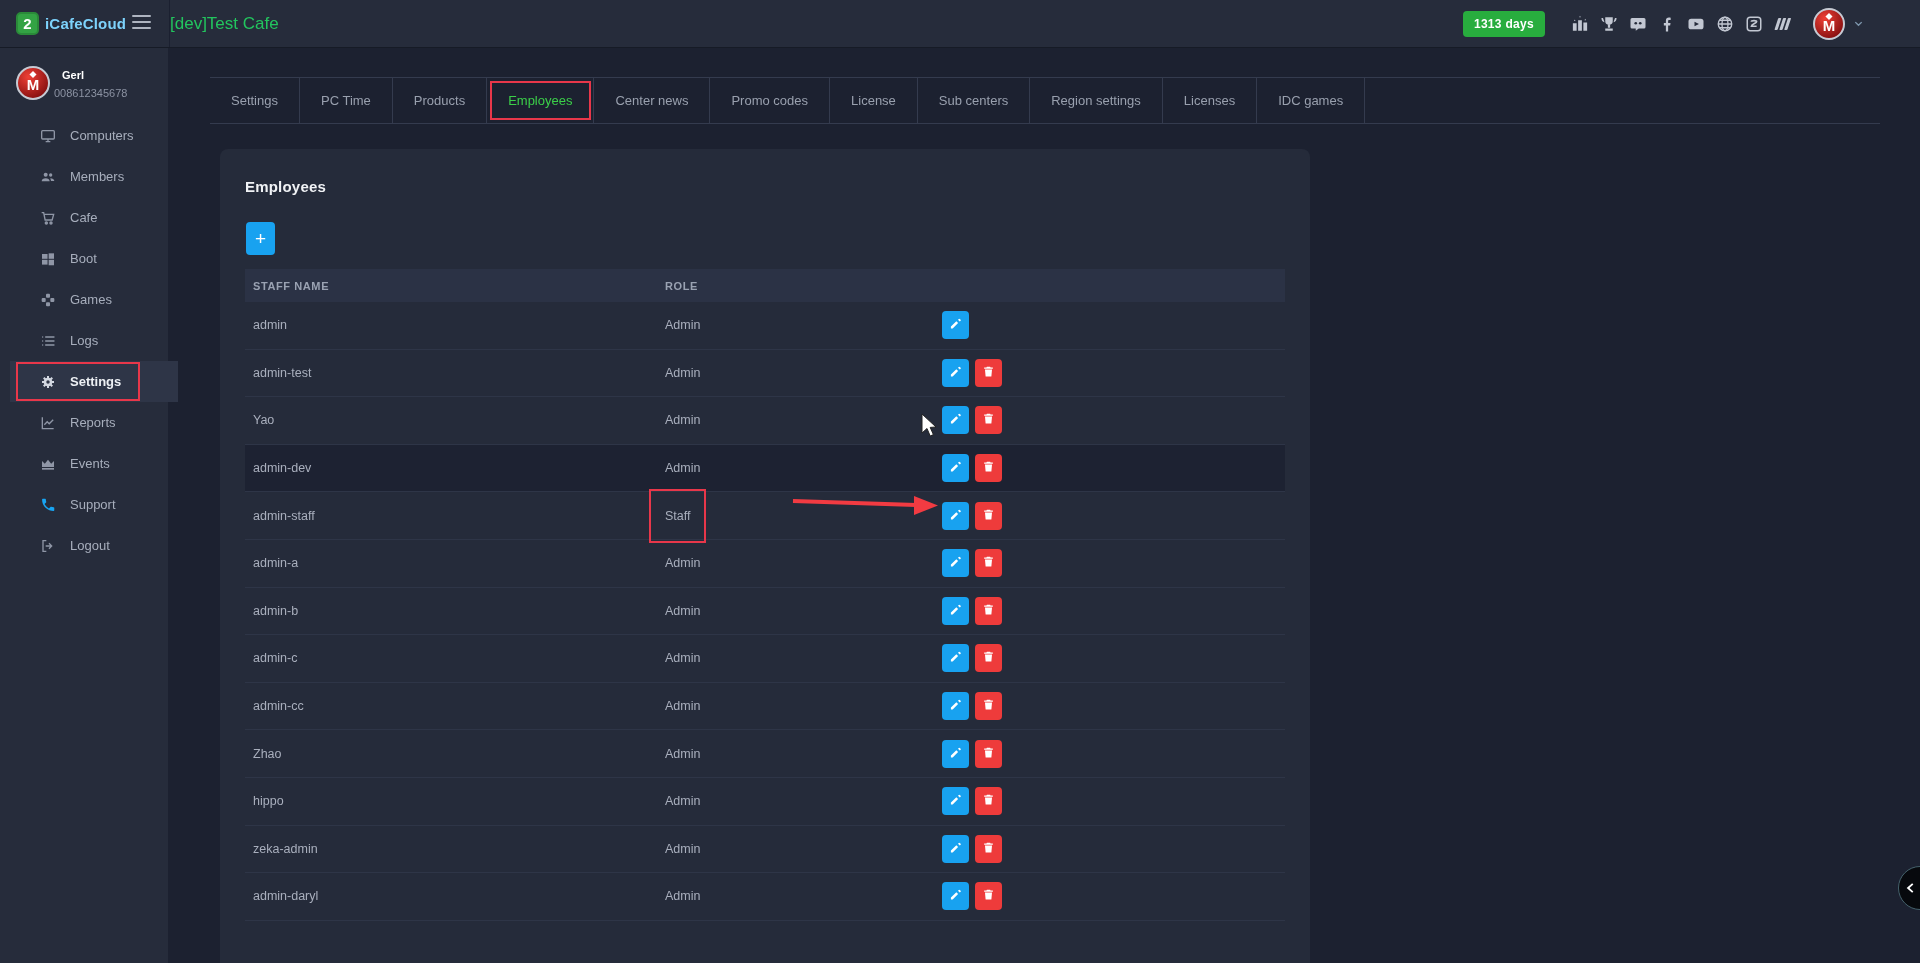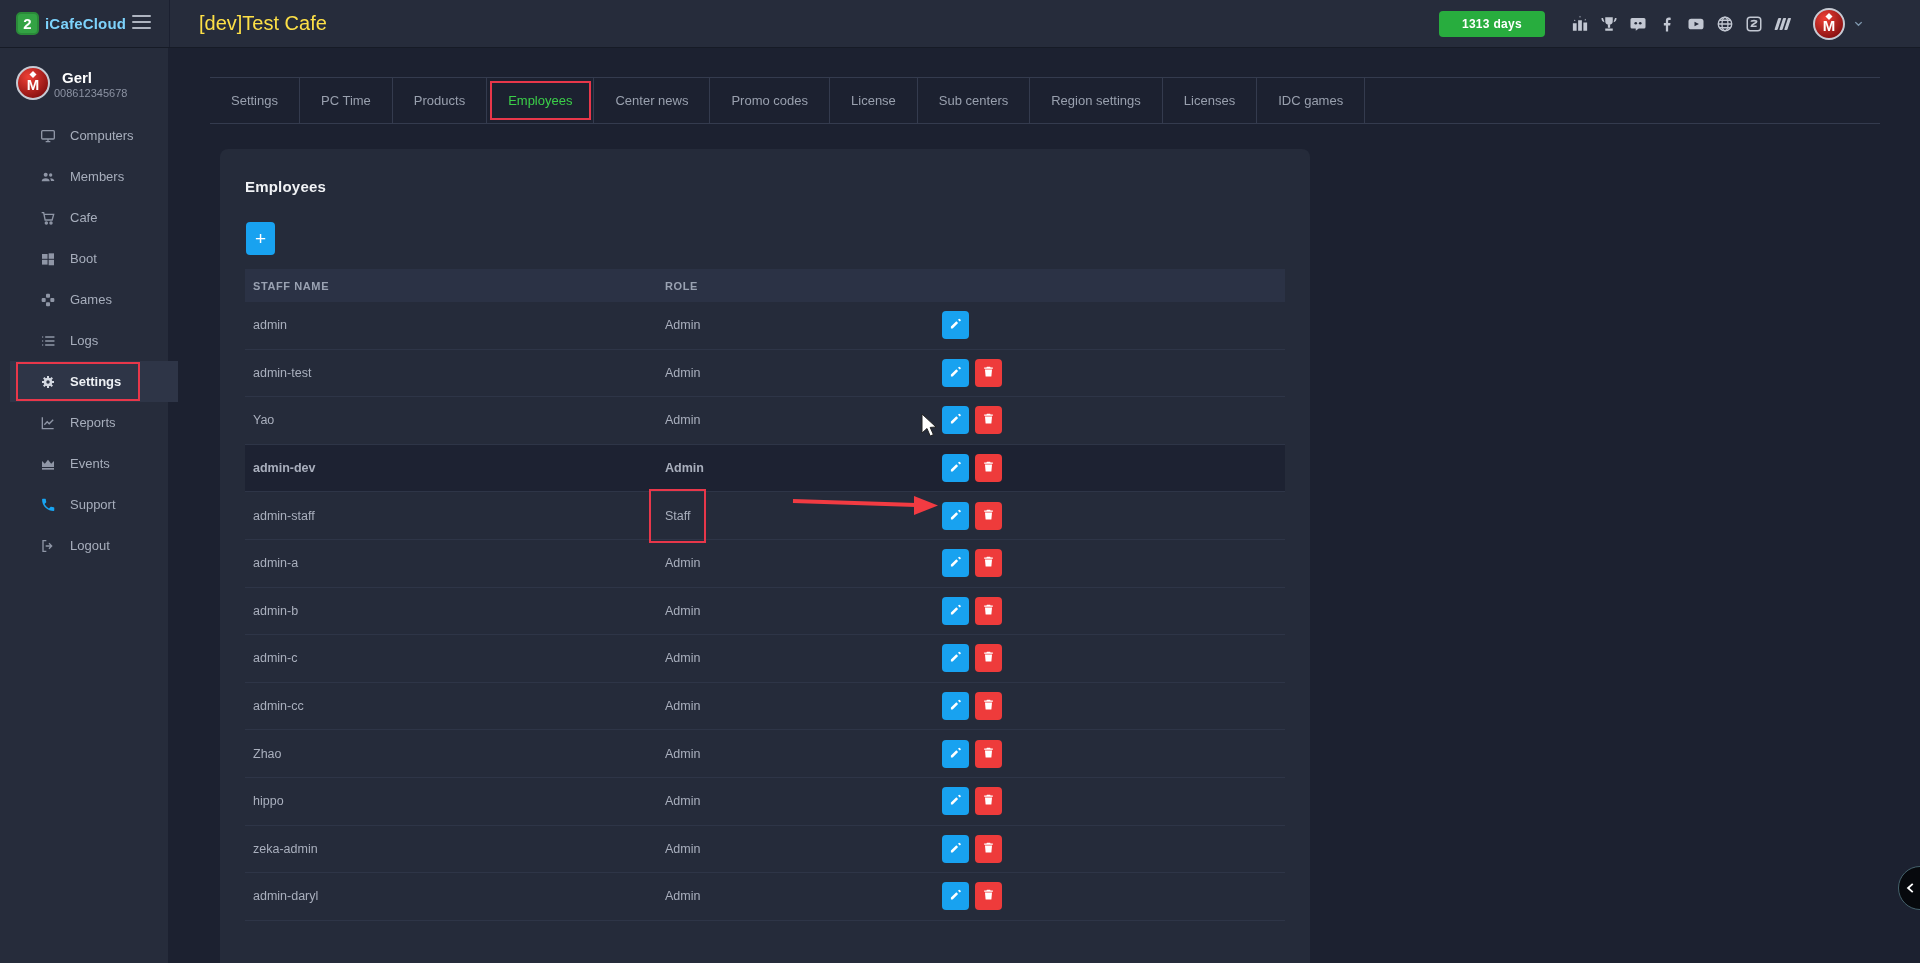--- a/index.html
+++ b/index.html
@@ -11,41 +11,41 @@
   .topbar{position:absolute;left:0;top:0;width:1920px;height:48px;background:#262c3b;
           border-bottom:1px solid #161b26;display:flex;align-items:center;z-index:30;}
   .brand{width:170px;height:100%;display:flex;align-items:center;padding-left:16px;
          border-right:1px solid #1b2030;position:relative;}
   .brand-logo{width:23px;height:23px;border-radius:5px;background:#33a344;display:flex;
               align-items:center;justify-content:center;color:#fff;font-weight:bold;
               font-size:15px;border:2px solid #2a8a39;}
   .brand-name{color:#7dd3fc;font-size:15px;font-weight:700;margin-left:6px;letter-spacing:.2px;}
   .hamburger{position:absolute;left:132px;top:15px;width:19px;cursor:pointer;}
   .hamburger i{display:block;height:2px;background:#aeb4c0;margin:0 0 4px;border-radius:1px;}
-  .tb-title{color:#fde047;font-size:20px;margin-left:29px;}
+  .tb-title{color:#22c55e;font-size:17px;}
   .tb-right{margin-left:auto;display:flex;align-items:center;padding-right:56px;}
   .badge{background:#28ad3e;color:#fff;font-size:12px;font-weight:700;border-radius:4px;
-         padding:6px 23px;margin-right:20px;letter-spacing:.3px;}
+         padding:6px 11px;margin-right:20px;letter-spacing:.3px;}
   .tb-icon{width:19px;height:19px;margin:0 5px;color:#c2c7d2;display:inline-flex;
            align-items:center;justify-content:center;}
   .tb-icon svg{width:18px;height:18px;}
   .avatar{width:32px;height:32px;border-radius:50%;margin-left:16px;position:relative;
           background:radial-gradient(circle at 35% 30%, #ef4036, #8c1212 75%);
           border:2px solid #c6cad3;display:flex;align-items:center;justify-content:center;}
   .avatar .m{color:#fff;font-weight:700;font-size:15px;line-height:1;margin-top:3px;}
   .avatar .diamond{position:absolute;top:4px;left:50%;width:5px;height:5px;background:#fff;
           transform:translateX(-50%) rotate(45deg);}
   .caret{margin-left:8px;color:#7e97ad;}
   .caret svg{width:11px;height:11px;}
 
   
   .sidebar{position:absolute;left:0;top:48px;width:168px;height:915px;background:#262c3b;}
   .user{position:absolute;left:0;top:0;width:100%;height:67px;}
   .user .avatar{position:absolute;left:16px;top:18px;margin:0;width:34px;height:34px;}
-  .user-name{position:absolute;left:62px;top:21px;color:#fff;font-size:15px;font-weight:700;}
+  .user-name{position:absolute;left:62px;top:21px;color:#fff;font-size:11px;font-weight:700;}
   .user-phone{position:absolute;left:54px;top:39px;color:#8b92a2;font-size:11px;}
   .nav{position:absolute;left:0;top:67px;width:100%;margin-left:10px;}
   .nav-item{position:relative;height:41px;display:flex;align-items:center;cursor:pointer;}
   .nav-item .icon{position:absolute;left:29px;width:17px;height:17px;color:#8f96a6;
                   display:inline-flex;align-items:center;justify-content:center;}
   .nav-item .icon svg{width:16px;height:16px;}
   .nav-label{position:absolute;left:60px;color:#a7aebc;font-size:13px;}
   .nav-item.active{background:#2e3547;}
   .nav-item.active .nav-label{color:#edf0f4;font-weight:700;}
   .nav-item.active .icon{color:#d3d8e2;}
@@ -67,21 +67,21 @@
   .add-btn{position:absolute;left:26px;top:73px;width:29px;height:33px;background:#18a2f0;
            border:none;border-radius:4px;color:#fff;font-size:19px;line-height:1;
            cursor:pointer;display:flex;align-items:center;justify-content:center;font-family:inherit;}
   .table{position:absolute;left:25px;top:120px;width:1040px;}
   .thead{height:33px;background:#2b3245;display:flex;align-items:center;
          color:#9aa2b2;font-size:11px;font-weight:700;letter-spacing:.6px;}
   .th-name{width:420px;padding-left:8px;}
   .th-role{width:277px;}
   .trow{height:47.6px;display:flex;align-items:center;border-bottom:1px solid #2e3547;
         color:#a9afbd;font-size:12.5px;position:relative;}
-  .trow.highlight{background:#1d2232;font-weight:bold;}
+  .trow.highlight{background:#1d2232;}
   .td-name{width:420px;padding-left:8px;}
   .td-role{width:277px;}
   .role-annot{display:inline-block;border:2px solid #e8374a;padding:18px 14px;margin-left:-16px;}
   .td-actions{display:flex;gap:6px;}
   .row-btn{width:27px;height:28px;border:none;border-radius:4px;display:flex;align-items:center;
            justify-content:center;cursor:pointer;color:#fff;padding:0;}
   .row-btn svg{width:13px;height:13px;}
   .edit-btn{background:#18a2f0;}
   .del-btn{background:#ee3b3b;}
 

